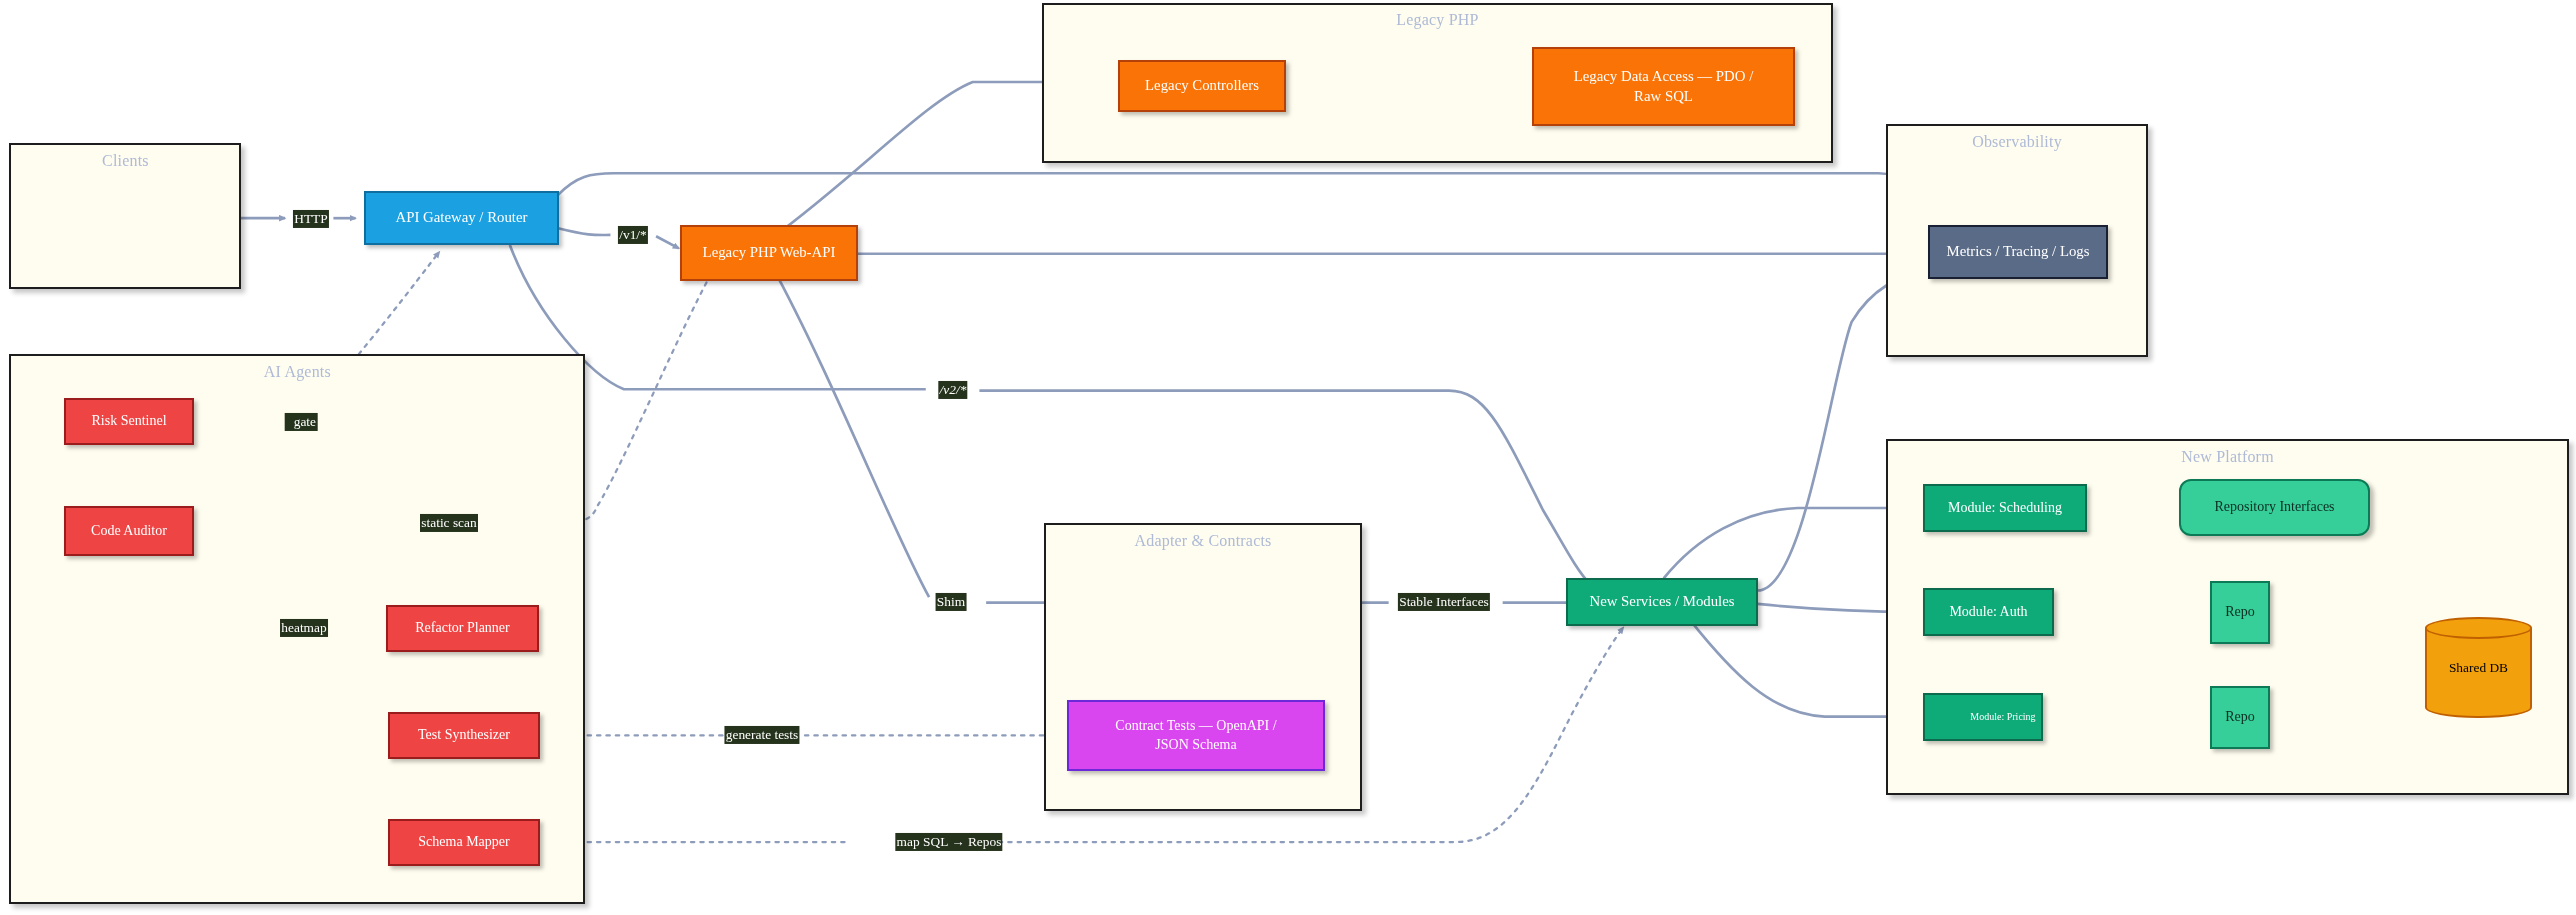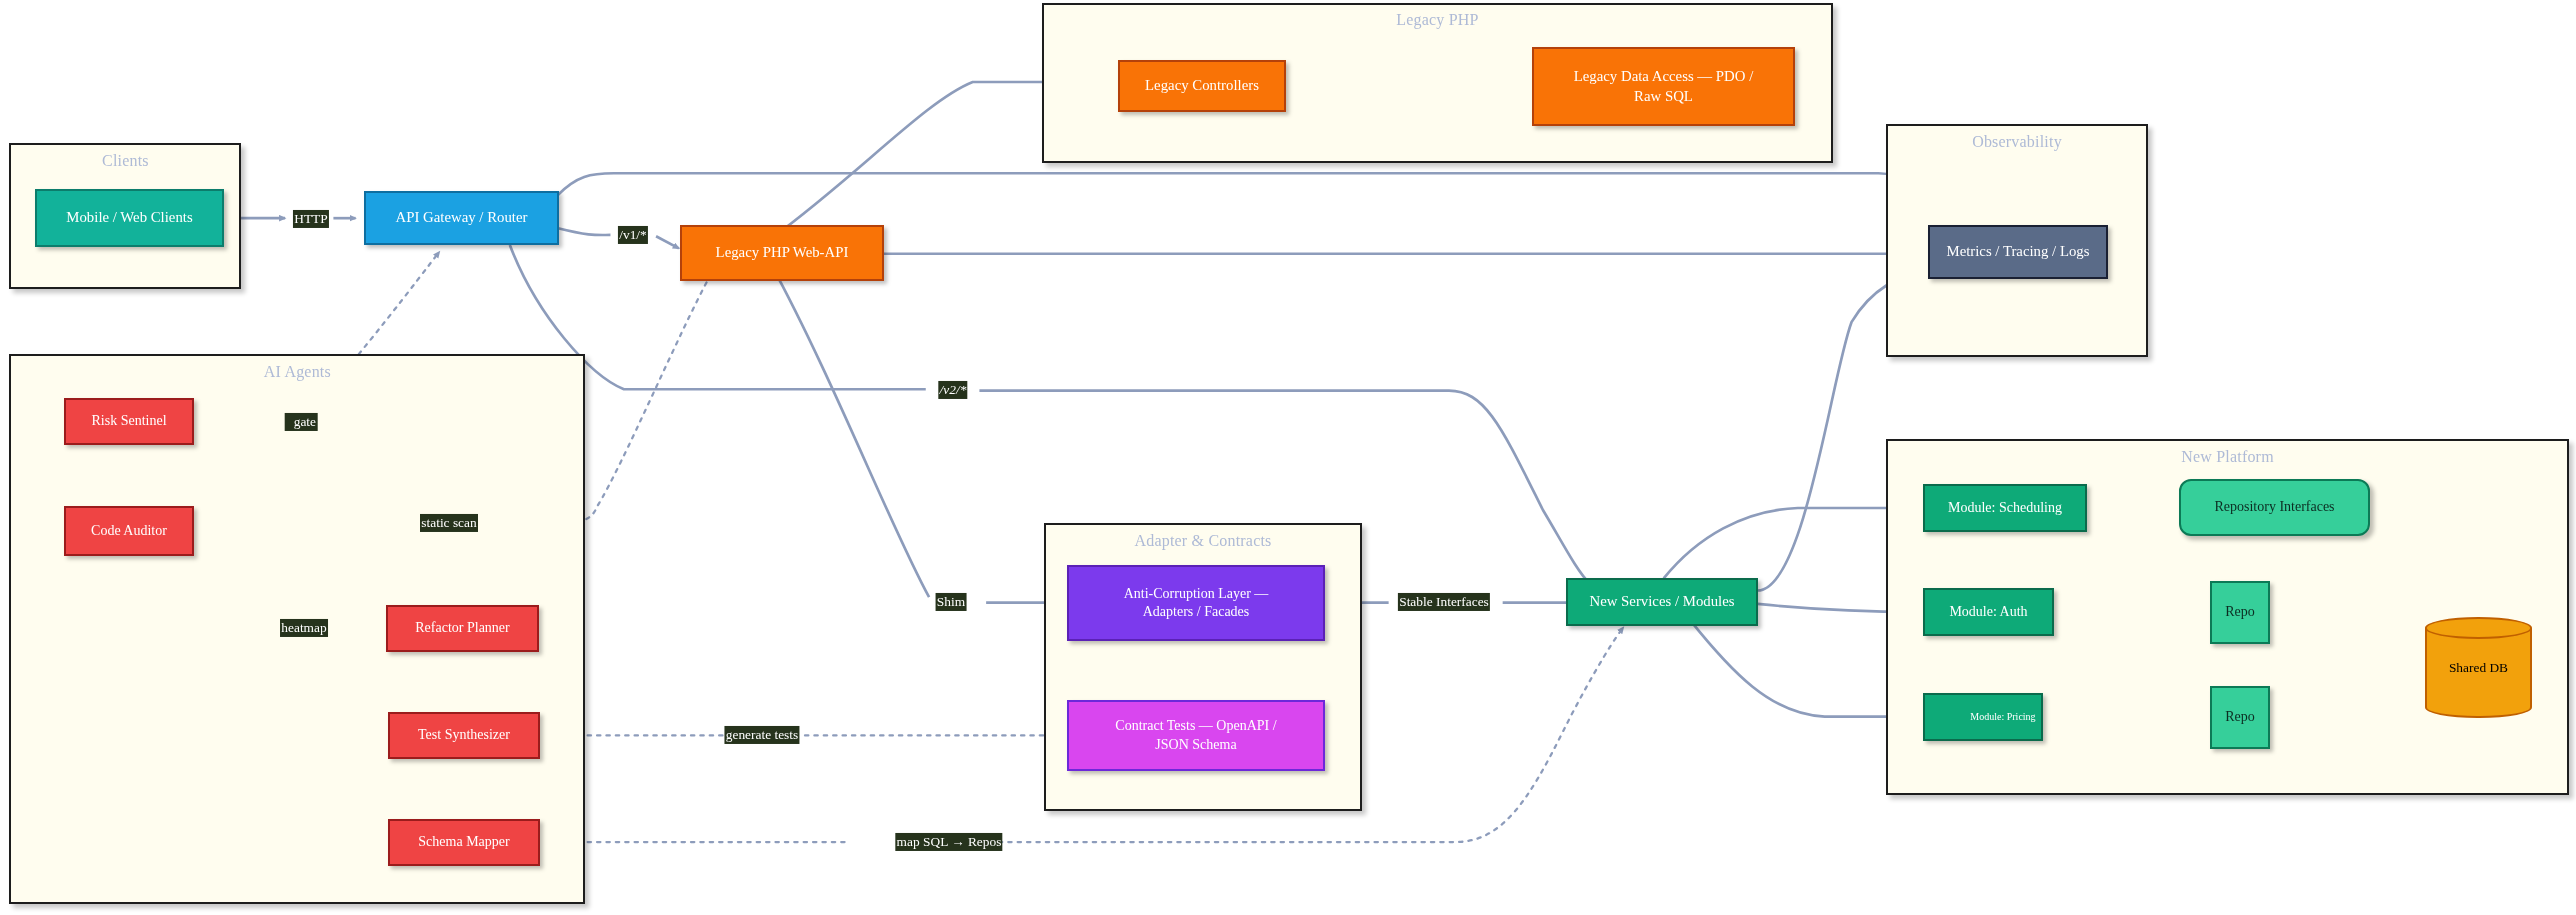--- a/index.html
+++ b/index.html
@@ -218,29 +218,26 @@
   </div>
 
   <div class="cluster" style="left:1044px; top:523px; width:318px; height:288px;">
     <div class="cluster-title">Adapter &amp; Contracts</div>
   </div>
 
   <div class="cluster" style="left:1886px; top:439px; width:683px; height:356px;">
     <div class="cluster-title">New Platform</div>
   </div>
 
-  <div class="node n-teal" style="left:35px; top:189px; width:189px; height:58px; font-size:14.8px;">
-    <span>Mobile / Web Clients</span>
-  </div>
 
   <div class="node n-blue" style="left:364px; top:191px; width:195px; height:54px; font-size:14.8px;">
     <span>API Gateway / Router</span>
   </div>
 
-  <div class="node n-orange" style="left:680px; top:225px; width:204px; height:56px; font-size:14.8px;">
+  <div class="node n-orange" style="left:680px; top:225px; width:178px; height:56px; font-size:14.8px;">
     <span>Legacy PHP Web-API</span>
   </div>
 
   <div class="node n-orange" style="left:1118px; top:60px; width:168px; height:52px; font-size:14.8px;">
     <span>Legacy Controllers</span>
   </div>
 
   <div class="node n-orange" style="left:1532px; top:47px; width:263px; height:79px; font-size:14.8px; flex-direction:column;">
     <span>Legacy Data Access — PDO /</span>
     <span>Raw SQL</span>
@@ -263,24 +260,20 @@
   </div>
 
   <div class="node n-red" style="left:388px; top:712px; width:152px; height:47px; font-size:14px;">
     <span>Test Synthesizer</span>
   </div>
 
   <div class="node n-red" style="left:388px; top:819px; width:152px; height:47px; font-size:14px;">
     <span>Schema Mapper</span>
   </div>
 
-  <div class="node n-purple" style="left:1067px; top:565px; width:258px; height:76px; font-size:14px; flex-direction:column;">
-    <span>Anti-Corruption Layer —</span>
-    <span>Adapters / Facades</span>
-  </div>
 
   <div class="node n-purple-light" style="left:1067px; top:700px; width:258px; height:71px; font-size:14px; flex-direction:column;">
     <span>Contract Tests — OpenAPI /</span>
     <span>JSON Schema</span>
   </div>
 
   <div class="node n-green" style="left:1566px; top:578px; width:192px; height:48px; font-size:14.8px;">
     <span>New Services / Modules</span>
   </div>
 

